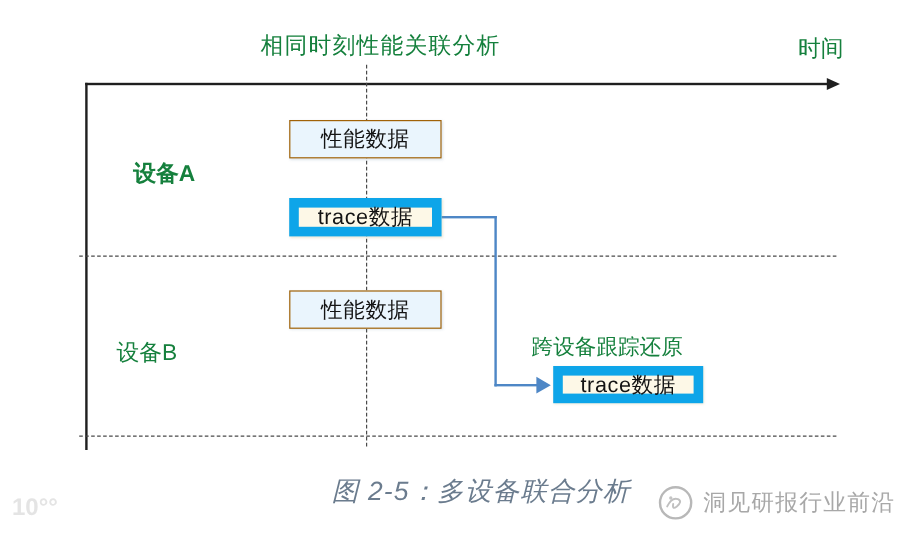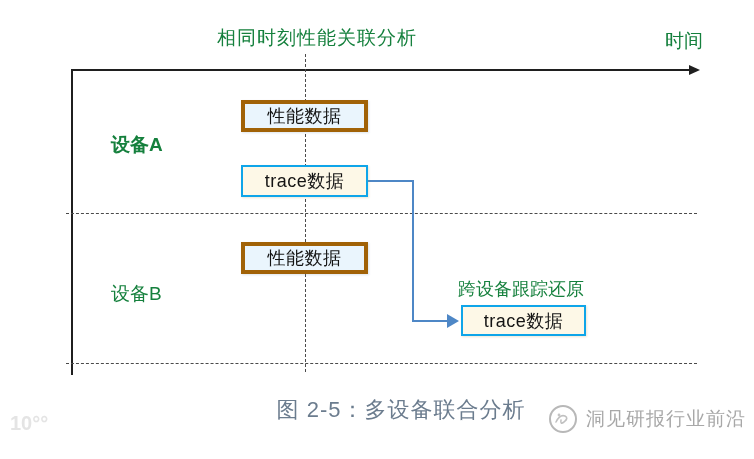--- a/index.html
+++ b/index.html
@@ -22,29 +22,29 @@
     border-left:12px solid #4e87c6; border-top:7px solid transparent; border-bottom:7px solid transparent;
   }
   
   .conn { position:absolute; background:#4e87c6; z-index:3; }
   
   .node {
     position:absolute; box-sizing:border-box; z-index:5;
     display:flex; align-items:center; justify-content:center;
     font-size:18px; color:#141414; letter-spacing:0.5px;
   }
-  .node.perf  { background:#eaf5fd; border:4px solid #a16207; box-shadow:1px 1px 2px rgba(120,150,180,0.25); }
-  .node.trace { background:#fdf8e7; border:2px solid #0ea5e9; box-shadow:1px 1px 2px rgba(180,160,90,0.25);text-align:center; }
+  .node.perf  { background:#eaf5fd; border:1px solid #a16207; box-shadow:1px 1px 2px rgba(120,150,180,0.25); }
+  .node.trace { background:#fdf8e7; border:8px solid #0ea5e9; box-shadow:1px 1px 2px rgba(180,160,90,0.25);text-align:center; }
   
   .lbl { position:absolute; color:#15803d; font-size:19px; white-space:nowrap; z-index:2; }
   .title { letter-spacing:1px; text-align:center; }
   .annotation { font-size:18px; }
   .caption {
     position:absolute; left:246px; top:395px; width:310px; text-align:center;
-    color:#6b7c8e; font-size:22px; letter-spacing:1px; white-space:nowrap; z-index:2;
+    color:#6b7c8e; font-size:22px; letter-spacing:1px; white-space:nowrap; z-index:2;font-style:italic;
   }
   
   .wm-left {
     position:absolute; left:10px; top:412px; color:#e4e4e4; font-weight:bold;
     font-size:18px; letter-spacing:1px; white-space:nowrap; z-index:6; display:flex; align-items:center; gap:4px;
   }
   .wm-left .wm-logo { font-size:20px; letter-spacing:0; }
   .wm-right {
     position:absolute; left:548px; top:404px; display:flex; align-items:center; gap:8px; z-index:6;
   }
@@ -67,29 +67,29 @@
   <div class="ah-black" style="left:689px; top:65px;"></div>
 
   <div class="axis" style="left:71px; top:69px; width:2px; height:306px;"></div>
 
   <div class="dash-v" style="left:305px; top:54px; height:318px;"></div>
 
   <div class="dash-h" style="left:66px; top:213px; width:631px;"></div>
   <div class="dash-h" style="left:66px; top:363px; width:631px;"></div>
 
   <div class="lbl" style="left:111px; top:132px;font-weight:bold;">设备A</div>
-  <div class="lbl" style="left:111px; top:281px;text-align:right;">设备B</div>
+  <div class="lbl" style="left:97px; top:281px;text-align:right;">设备B</div>
 
   <div class="node perf" style="left:241px; top:100px; width:127px; height:32px;">性能数据</div>
   <div class="node trace" style="left:241px; top:165px; width:127px; height:32px;">trace数据</div>
 
   <div class="node perf" style="left:241px; top:242px; width:127px; height:32px;">性能数据</div>
   <div class="node trace" style="left:461px; top:305px; width:125px; height:31px;">trace数据</div>
 
-  <div class="lbl annotation" style="left:458px; top:277px;">跨设备跟踪还原</div>
+  <div class="lbl annotation" style="left:443px; top:277px;">跨设备跟踪还原</div>
 
   <div class="conn" style="left:367px; top:180px; width:47px; height:2px;"></div>
   <div class="conn" style="left:412px; top:180px; width:2px; height:142px;"></div>
   <div class="conn" style="left:412px; top:320px; width:36px; height:2px;"></div>
   <div class="ah-blue" style="left:447px; top:314px;"></div>
 
   <div class="caption">图 2-5：多设备联合分析</div>
 
   <div class="wm-left">
     <span class="wm-logo">10°°</span>

